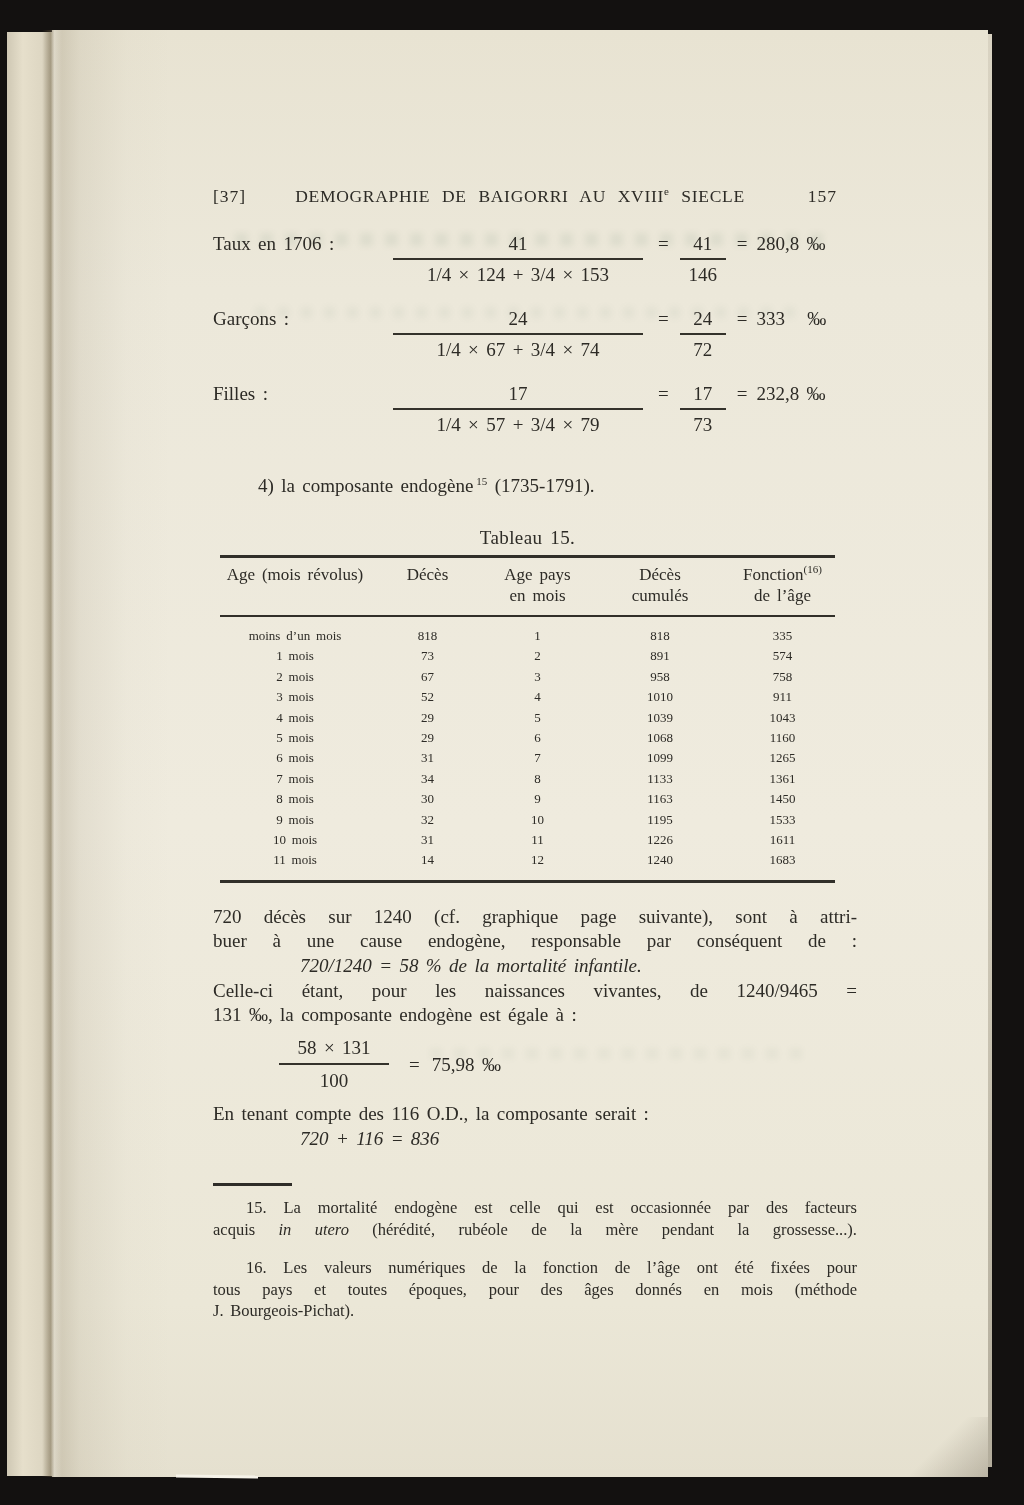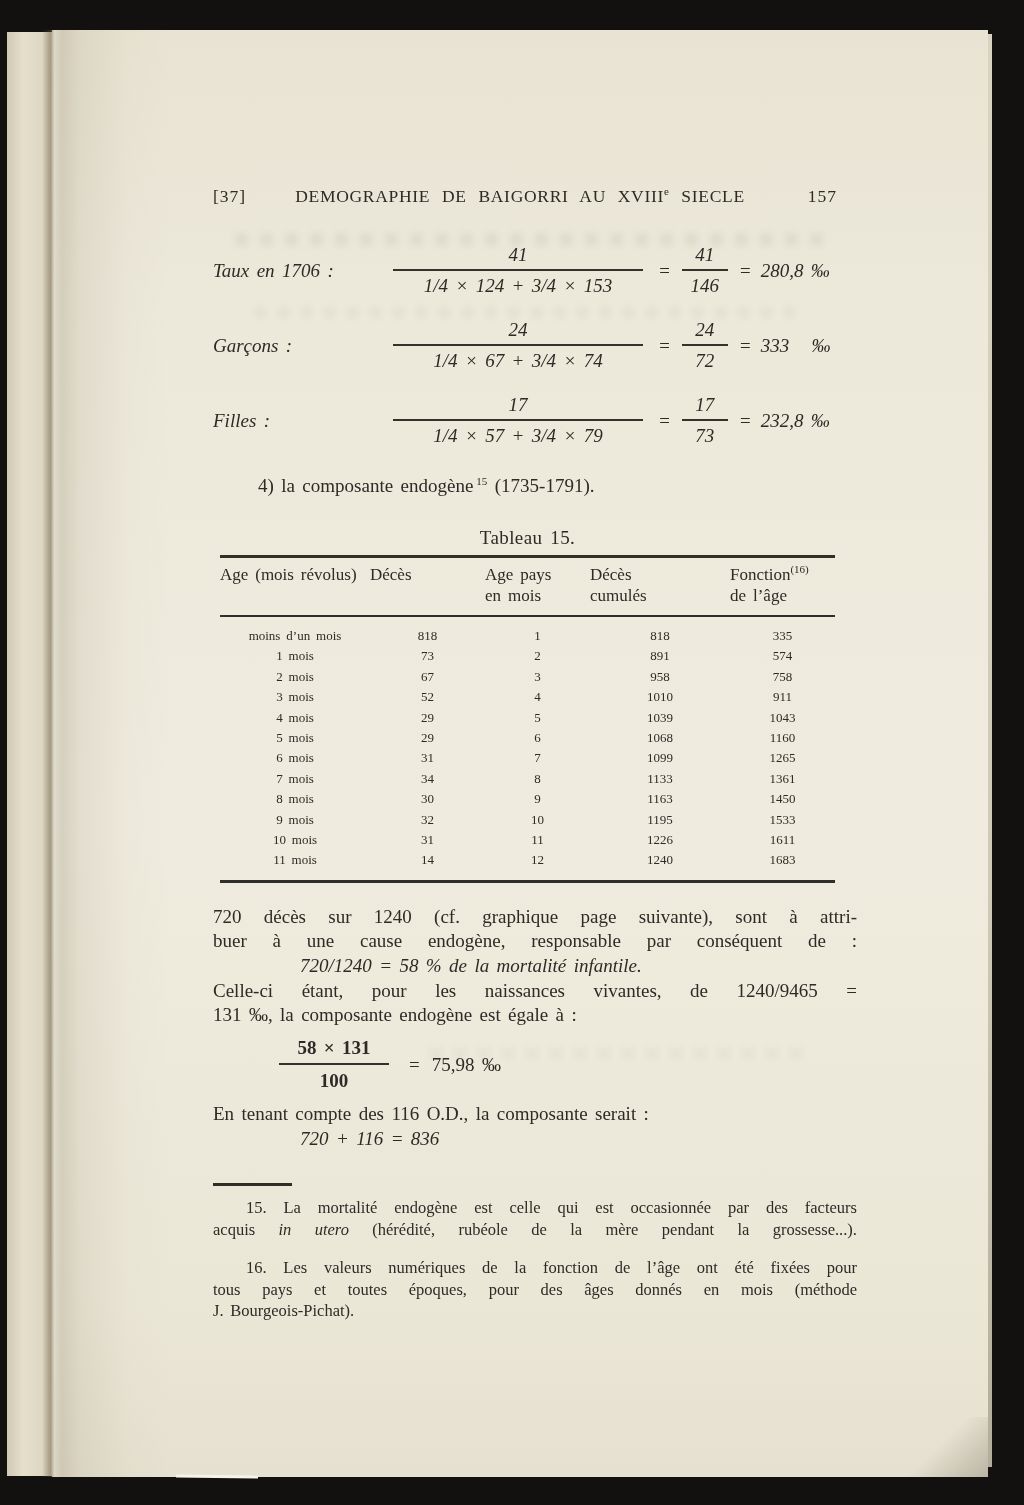--- a/index.html
+++ b/index.html
@@ -51,50 +51,50 @@
     color: #2d2b26; font-size: 19px; word-spacing: 0.14em;
   }
   sup { font-size: 11px; vertical-align: super; line-height: 0; }
 
   .header-row { display: flex; align-items: baseline; font-size: 17.5px; }
   .header-row .bracket { width: 70px; letter-spacing: 1px; }
   .header-row .title { flex: 1; text-align: center; letter-spacing: 0.7px; word-spacing: 0.38em; }
   .header-row .pagenum { width: 80px; text-align: right; padding-right: 20px; letter-spacing: 1px; }
 
   .equations { margin-top: 26px; }
-  .eqrow { display: flex; align-items: center; height: 75px; font-style: italic; }
+  .eqrow { display: flex; align-items: flex-start; height: 75px; }
   .eqlabel { width: 180px; }
   .bigfrac { display: flex; flex-direction: column; align-items: center; width: 250px; text-align: center; }
   .bigfrac .bar { align-self: stretch; height: 2px; background: #34322b; margin: 3px 0 4px; }
   .smallfrac { display: flex; flex-direction: column; align-items: center; min-width: 46px; text-align: center; }
   .smallfrac .bar { align-self: stretch; height: 2px; background: #34322b; margin: 3px 0 4px; }
   .eqsign-a { margin: 0 11px 0 15px; }
   .eqsign-b { margin: 0 9px 0 11px; }
 
   .section-heading { margin: 17px 0 0 45px; }
   .section-heading sup { margin-left: 3px; }
 
   .tablewrap { margin-left: 7px; width: 615px; margin-top: 30px; }
   .tcaption { text-align: center; margin-bottom: 6px; letter-spacing: 0.4px; }
   table { width: 100%; border-collapse: collapse; table-layout: fixed;
     border-top: 3px solid #312f29; border-bottom: 3px solid #312f29; }
   col.c1 { width: 150px; } col.c2 { width: 115px; } col.c3 { width: 105px; }
   col.c4 { width: 140px; } col.c5 { width: 105px; }
   thead th { font-weight: normal; font-size: 17px; line-height: 21px;
-    border-bottom: 2px solid #312f29; padding: 6px 0 9px; vertical-align: top; text-align: left; }
+    border-bottom: 2px solid #312f29; padding: 6px 0 9px; vertical-align: top; text-align: center; }
   tbody td { text-align: center; font-size: 13px; line-height: 20.4px; padding: 0; }
   tbody tr:first-child td { padding-top: 9px; }
   tbody tr:last-child td { padding-bottom: 9px; }
 
   .para { margin-top: 22px; line-height: 24.6px; }
   .jline { text-align: justify; text-align-last: justify; }
   .indent1 { padding-left: 87px; font-style: italic; }
 
   .formula2 { display: flex; align-items: center; margin: 4px 0 0 66px; height: 66px; }
-  .frac2 { display: flex; flex-direction: column; align-items: center; width: 110px; text-align: center; font-weight: bold; }
+  .frac2 { display: flex; flex-direction: column; align-items: center; width: 110px; text-align: center; }
   .frac2 .bar { align-self: stretch; height: 2px; background: #34322b; margin: 4px 0 5px; }
   .formula2 .eqsign-a { margin: 0 12px 0 20px; }
 
   .para2 { margin-top: 4px; line-height: 24.6px; }
   .para2 .indent1 { margin-top: 1px; }
 
   .footnotes { margin-top: 31px; }
   .fnrule { width: 79px; height: 3px; background: #2f2d28; margin-bottom: 11px; }
   .fn { font-size: 16.5px; line-height: 21.6px; }
   .fn .first { padding-left: 33px; }

